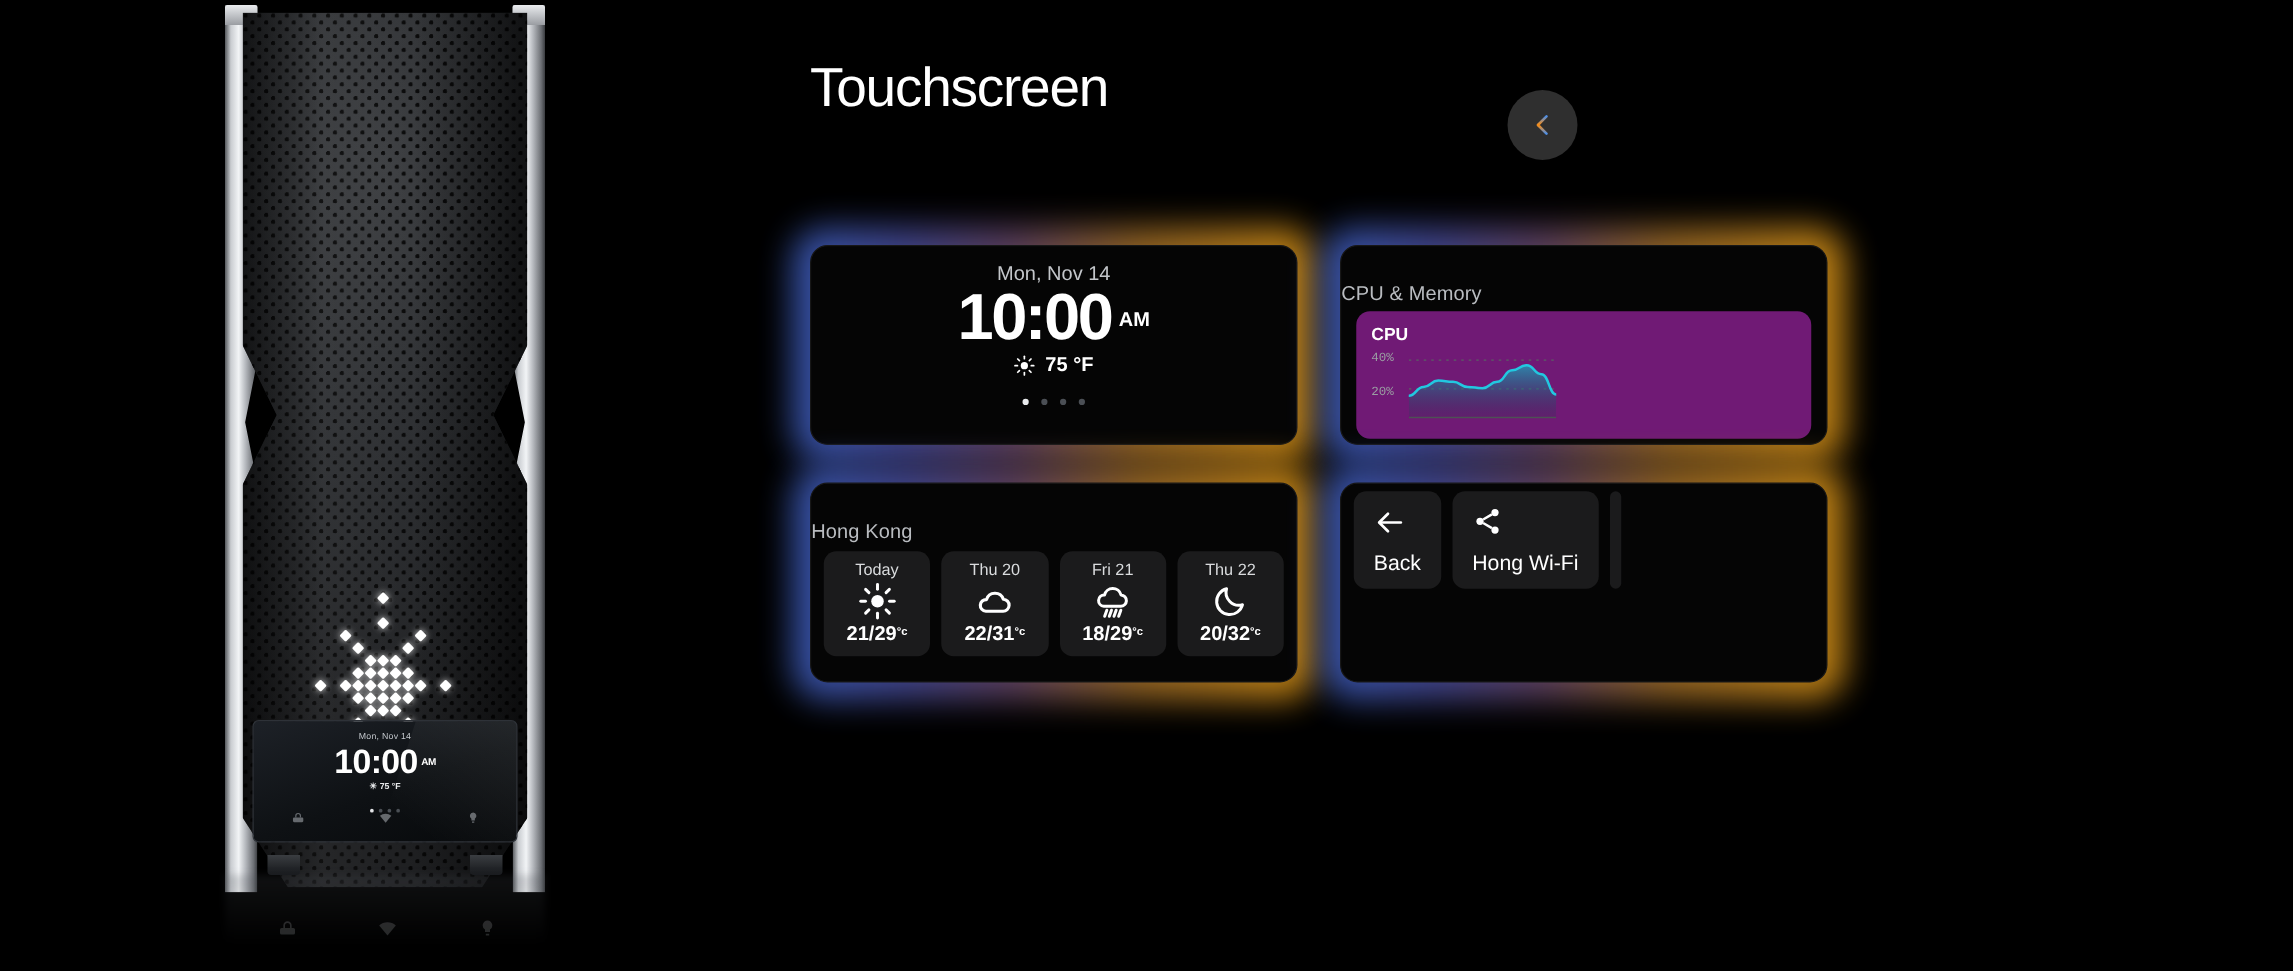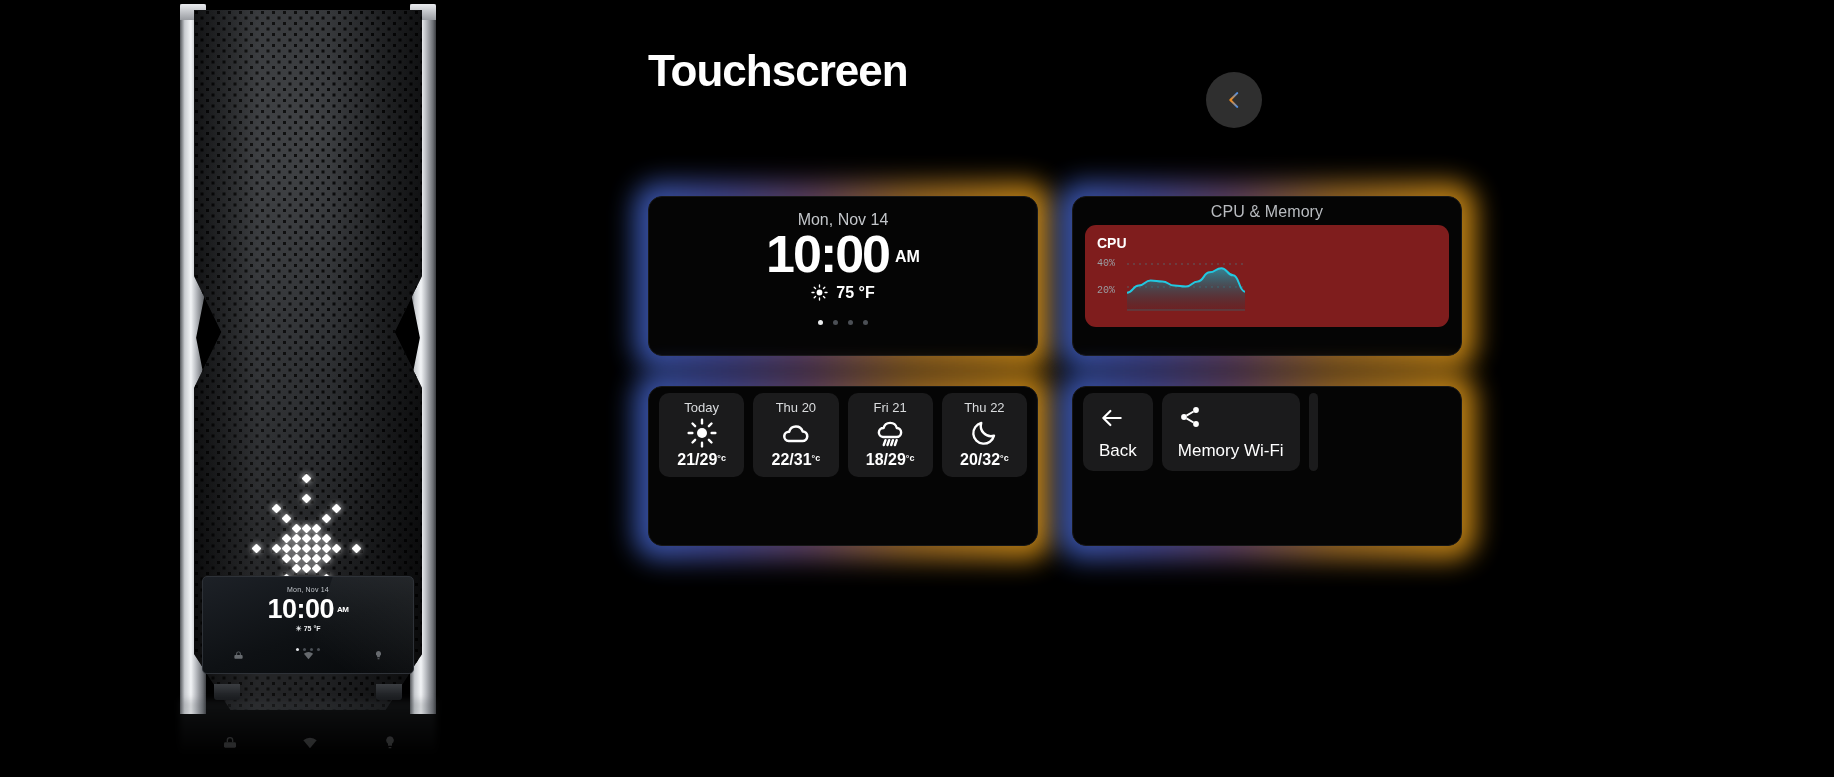--- a/index.html
+++ b/index.html
@@ -91,21 +91,21 @@
     position:absolute; left:180px; top:700px; width:256px; height:77px;
     background:linear-gradient(180deg, rgba(70,74,80,.22), rgba(0,0,0,0) 72%);
     filter:blur(3px);
   }
   .refl-icons { position:absolute; left:190px; top:735px; width:240px; display:flex; justify-content:space-around; opacity:.18;}
   .refl-icons svg { fill:#cfd3d8; }
 
   
   .panel { position:absolute; left:648px; top:0; width:1186px; height:777px; }
 
-  .title { position:absolute; left:0; top:46px; font-size:44px; font-weight:700; color:#fff; letter-spacing:-1px; }
+  .title { position:absolute; left:0; top:46px; font-size:44px; font-weight:400; color:#fff; letter-spacing:-1px; }
   .subtitle { position:absolute; left:0; top:120px; font-size:20px; color:#e6e8ea; font-weight:400; }
 
   .nav-back {
     position:absolute; left:558px; top:72px; width:56px; height:56px;
     border-radius:50%; background:#2f2f2f; display:flex; align-items:center; justify-content:center;
     cursor:pointer;
   }
 
   
   .grid { position:absolute; left:0; top:196px; width:826px; }
@@ -117,34 +117,34 @@
 
   .glow {
     position:absolute; inset:-14px; border-radius:26px;
     background:linear-gradient(90deg,#3f63c9 0%, #4b4fa0 22%, #6b4a6e 42%, #a9732a 66%, #e39a16 100%);
     filter:blur(13px); opacity:.85;
   }
   .card {
     position:absolute; inset:0; border-radius:14px;
     background:#050505; border:1px solid #171717; overflow:hidden;
   }
-  .card-title { text-align:center; font-size:16px; color:#b9bcc0; font-weight:500; padding-top:6px; letter-spacing:.1px;}
+  .card-title { font-size:16px; color:#b9bcc0; font-weight:500; padding-top:30px; letter-spacing:.1px;}
 
   
   .clk-date { text-align:center; font-size:16px; color:#c3c6ca; padding-top:14px; }
   .clk-time { text-align:center; color:#fff; font-size:52px; font-weight:700; letter-spacing:-2px; line-height:1.05; margin-top:-2px;}
   .clk-time .ampm { font-size:16px; font-weight:700; letter-spacing:0; vertical-align:10px; margin-left:6px; }
   .clk-temp { display:flex; align-items:center; justify-content:center; gap:8px; color:#fff; font-size:16px; font-weight:700; margin-top:2px;}
   .clk-dots { text-align:center; margin-top:9px; }
   .clk-dots i { display:inline-block; width:5px; height:5px; border-radius:50%; background:#4b4f55; margin:0 5px;}
   .clk-dots i.on { background:#e9ebed; }
 
   
   .cm-row { display:flex; gap:10px; padding:4px 12px 0 12px; }
-  .tile { background:#7f1d1d; border-radius:11px; padding:10px 12px; flex:1; }
+  .tile { background:#701a75; border-radius:11px; padding:10px 12px; flex:1; }
   .tile h4 { font-size:14px; color:#fff; font-weight:700; margin-bottom:4px; }
   .cpu-chart { position:relative; height:62px;font-family:Liberation Mono, monospace; }
   .cpu-chart .ylab { position:absolute; left:0; font-size:10px; color:#9a9ea3; }
   .cpu-chart .ylab.y40 { top:3px; } .cpu-chart .ylab.y20 { top:30px; }
   .cpu-chart svg { position:absolute; left:30px; top:0; }
   .mem-vals { display:flex; justify-content:space-between; font-size:13px; color:#e7e9eb; margin-top:2px; }
   .mem-bar { height:7px; border-radius:4px; background:#8c8e91; margin-top:7px; overflow:hidden; }
   .mem-bar .fill { height:100%; border-radius:4px; background:linear-gradient(90deg,#4bd619,#6ff036); }
   .mem-pct { margin-top:7px; color:#fff; font-size:20px; font-weight:700; }
   .mem-pct span { font-size:11px; color:#9a9ea3; font-weight:400; margin-left:5px; }
@@ -329,20 +329,21 @@
                 </svg>
               </div>
             </div>
           </div>
         </div>
       </div>
 
       <div class="card-wrap c3">
         <div class="glow"></div>
         <div class="card">
+          <div class="card-title">Hong Kong</div>
           <div class="wx-row" id="wxRow">
               <div class="wx">
                 <div class="d">Today</div>
                 <div class="ic">
                   <svg width="30" height="30" viewBox="0 0 24 24" fill="#fff">
                     <circle cx="12" cy="12" r="4"></circle>
                     <g stroke="#fff" stroke-width="1.9" stroke-linecap="round">
                       <line x1="12" y1="1.3" x2="12" y2="4.3"></line>
                       <line x1="12" y1="19.7" x2="12" y2="22.7"></line>
                       <line x1="1.3" y1="12" x2="4.3" y2="12"></line>
@@ -405,21 +406,21 @@
               <div class="wf">
                 <div class="ic"><svg width="24" height="24" viewBox="0 0 24 24" fill="#fff">
                     <circle cx="18" cy="5" r="2.9"></circle>
                     <circle cx="6" cy="12" r="2.9"></circle>
                     <circle cx="18" cy="19" r="2.9"></circle>
                     <g stroke="#fff" stroke-width="1.9">
                       <line x1="8.5" y1="10.6" x2="15.5" y2="6.5"></line>
                       <line x1="8.5" y1="13.4" x2="15.5" y2="17.5"></line>
                     </g>
                   </svg></div>
-                <div class="lb">Memory Wi-Fi</div>
+                <div class="lb">Hong Wi-Fi</div>
               </div>
               <div class="wf peek"></div>
             </div>
         </div>
       </div>
 
     </div>
   </div>
 </div>
 

